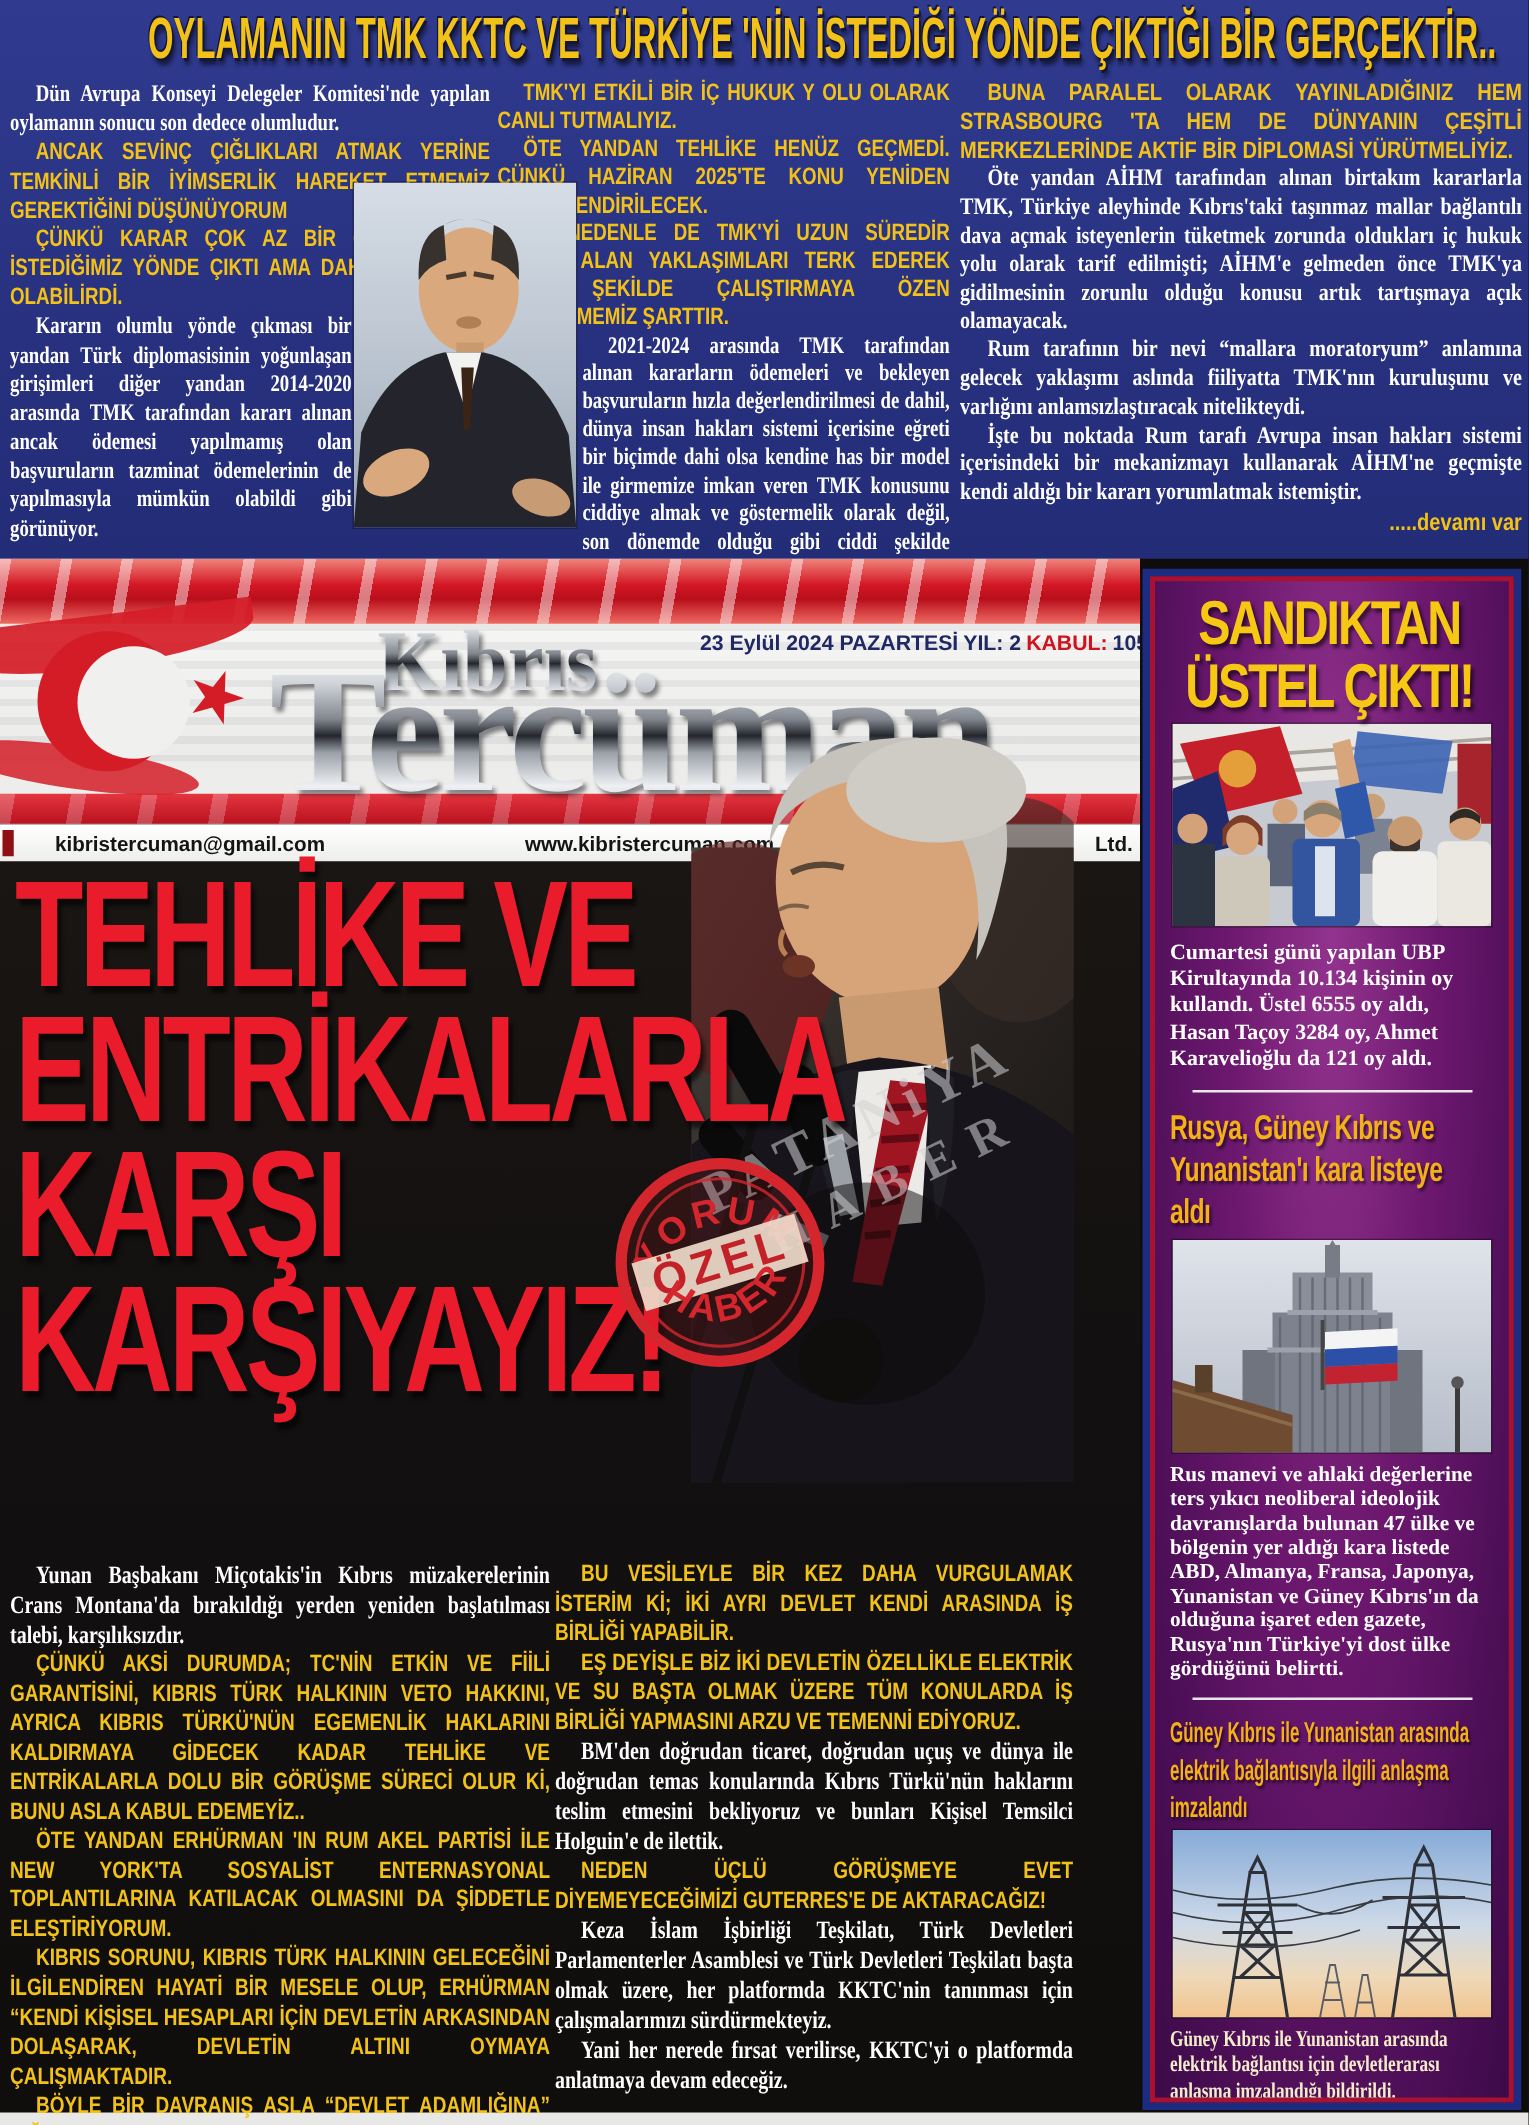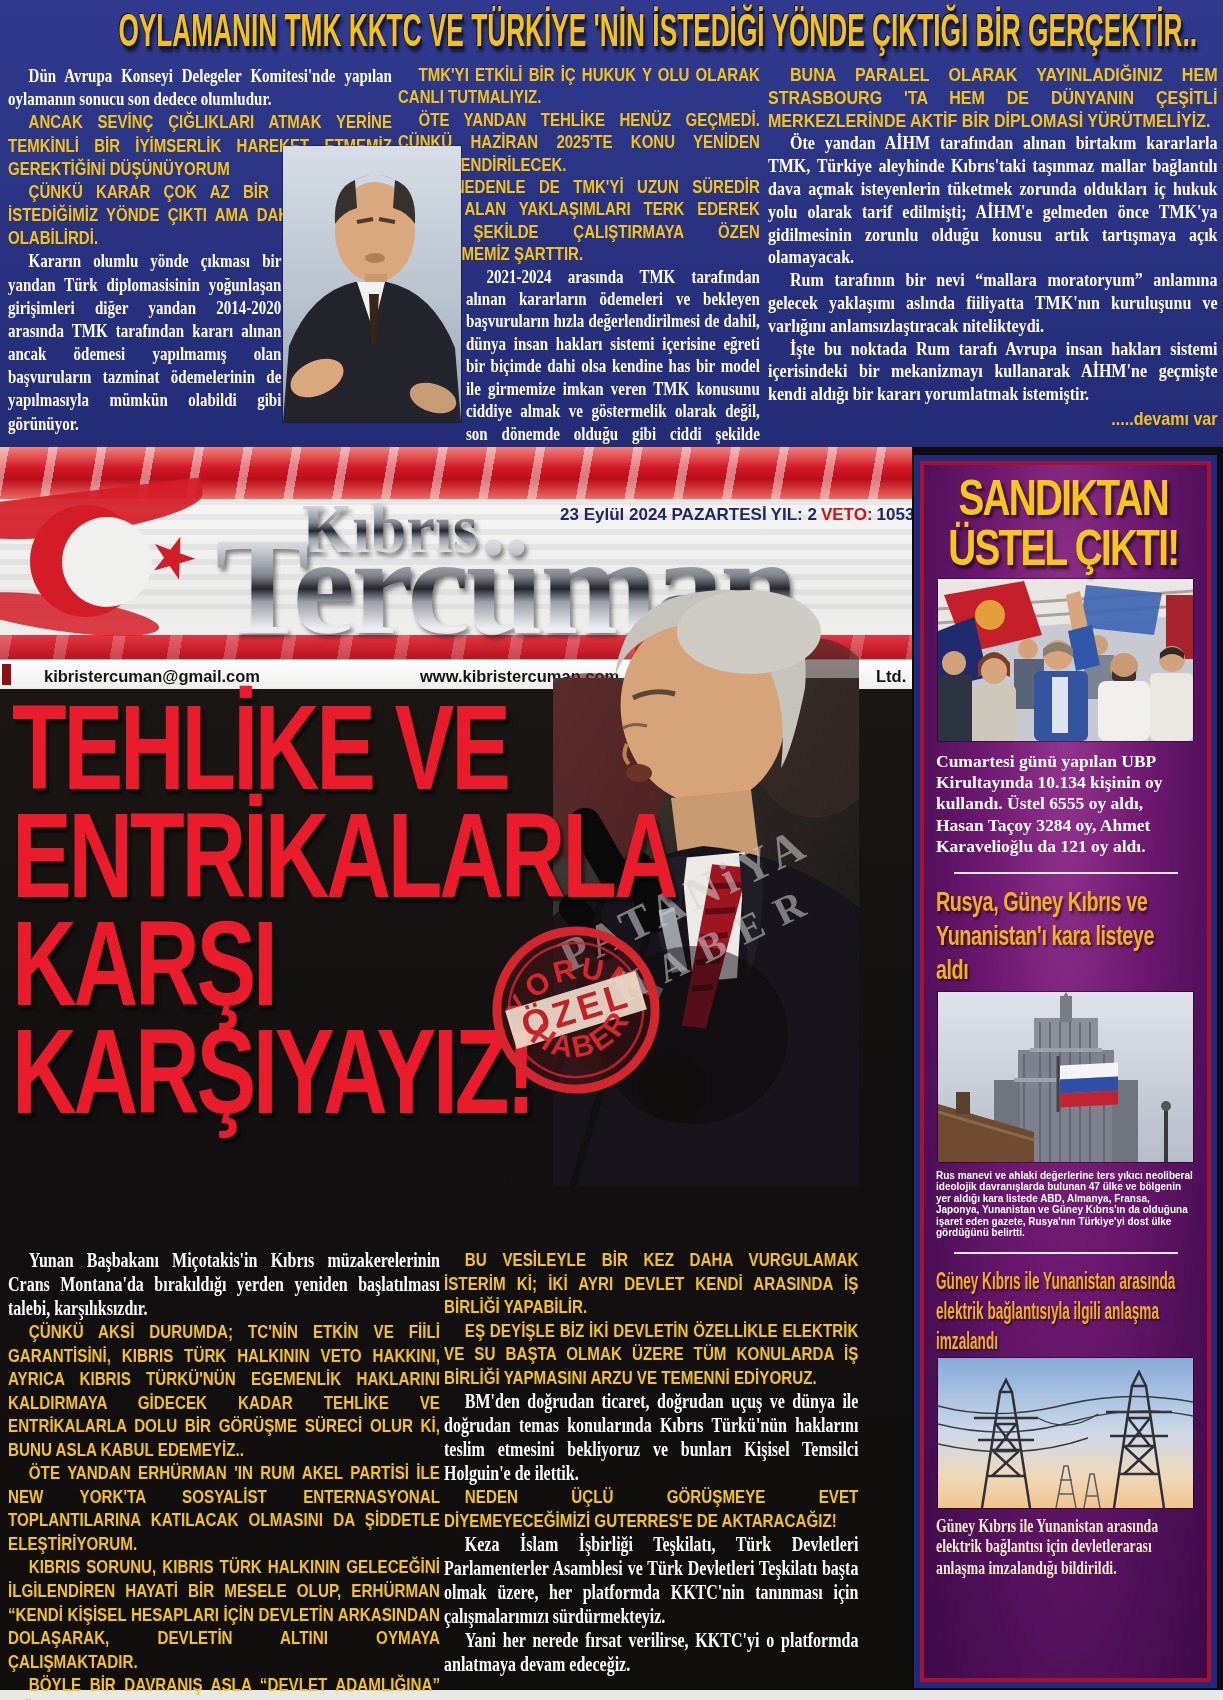--- a/index.html
+++ b/index.html
@@ -100,22 +100,22 @@
   .sb-h1{width:296px;text-align:center;font-weight:800;font-size:45px;line-height:1.02;color:#f6c713;
     letter-spacing:-2px;transform:scale(.86,1.1);transform-origin:left top;margin-bottom:14px;
     text-shadow:3px 3px 3px rgba(0,0,0,.55);}
   .sb-photo{display:block;margin:10px auto 0;background:#1a1a1a;box-shadow:0 0 0 1px rgba(0,0,0,.4);}
   .sb-body1{margin-top:10px;font-family:"Liberation Serif",serif;font-weight:bold;color:#fff;
     font-size:17.5px;line-height:1.22;}
   .sb-div{width:224px;height:2px;background:#e8e8e8;margin:14px auto 12px;}
   .sb-h2{width:283px;font-weight:800;font-size:22px;line-height:1.22;color:#f3b117;letter-spacing:-.5px;
     transform:scale(.9,1.25);transform-origin:left top;margin-bottom:26px;
     text-shadow:2px 2px 2px rgba(0,0,0,.5);}
-  .sb-body2{margin-top:8px;font-family:Liberation Sans, sans-serif;font-weight:bold;color:#fff;
-    font-size:10px;line-height:1.14;}
+  .sb-body2{margin-top:8px;font-family:Liberation Serif, serif;font-weight:bold;color:#fff;
+    font-size:17px;line-height:1.14;}
   .sb-h3{width:375px;font-weight:800;font-size:20px;line-height:1.3;color:#f3b117;letter-spacing:0;
     transform:scale(.68,1.15);transform-origin:left top;margin-bottom:14px;
     text-shadow:2px 2px 2px rgba(0,0,0,.5);}
   .sb-body3{width:277px;margin-top:8px;font-family:"Liberation Serif",serif;font-weight:bold;color:#f3ecca;
     font-size:15px;line-height:1.15;transform:scale(.92,1.2);transform-origin:left top;}
 
   .bottom-strip{position:absolute;left:0;top:1690px;width:1223px;height:10px;background:#e8e8e6;}
 </style>
 </head>
 <body>
@@ -178,21 +178,21 @@
     <div class="flag-wave"></div>
     <div class="flag-wave2"></div>
     <div class="crescent-outer"></div>
     <div class="crescent-inner"></div>
     <span class="flag-star">★</span>
     <div class="brand-top metal">Kıbrıs</div>
     <div class="brand-main metal">Tercüman</div>
     <div class="mast-dateline">
       <span class="d-date">23 Eylül 2024 PAZARTESİ</span>
       <span class="d-yil">YIL: 2</span>
-      <span class="d-sayi">VETO:</span>
+      <span class="d-sayi">KABUL:</span>
       <span class="d-sayino">1053</span>
     </div>
   </section>
 
   <div class="contact-bar">
     <div class="contact-mark"></div>
     <span class="contact-email">kibristercuman@gmail.com</span>
     <span class="contact-web">www.kibristercuman.com</span>
     <span class="contact-sa">Sa</span>
     <span class="contact-ltd">Ltd.</span>

